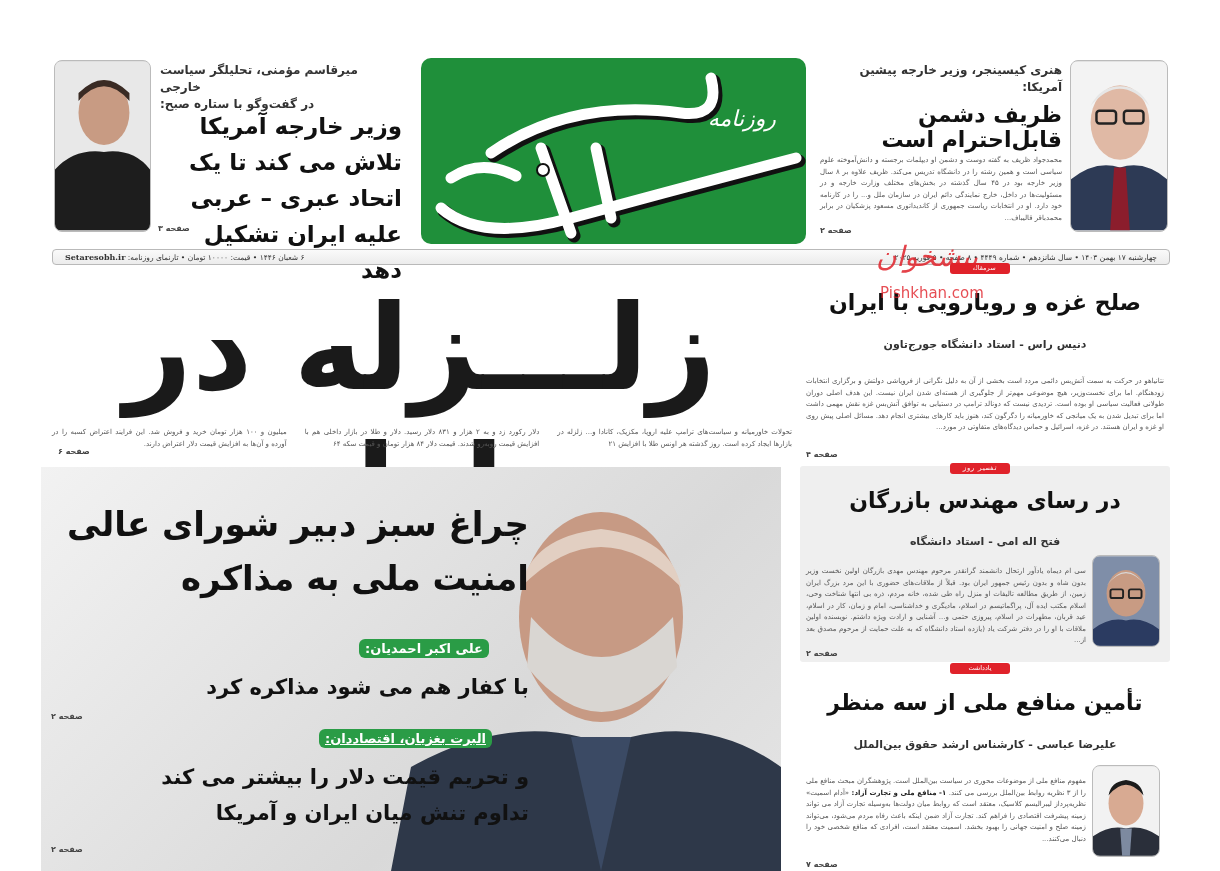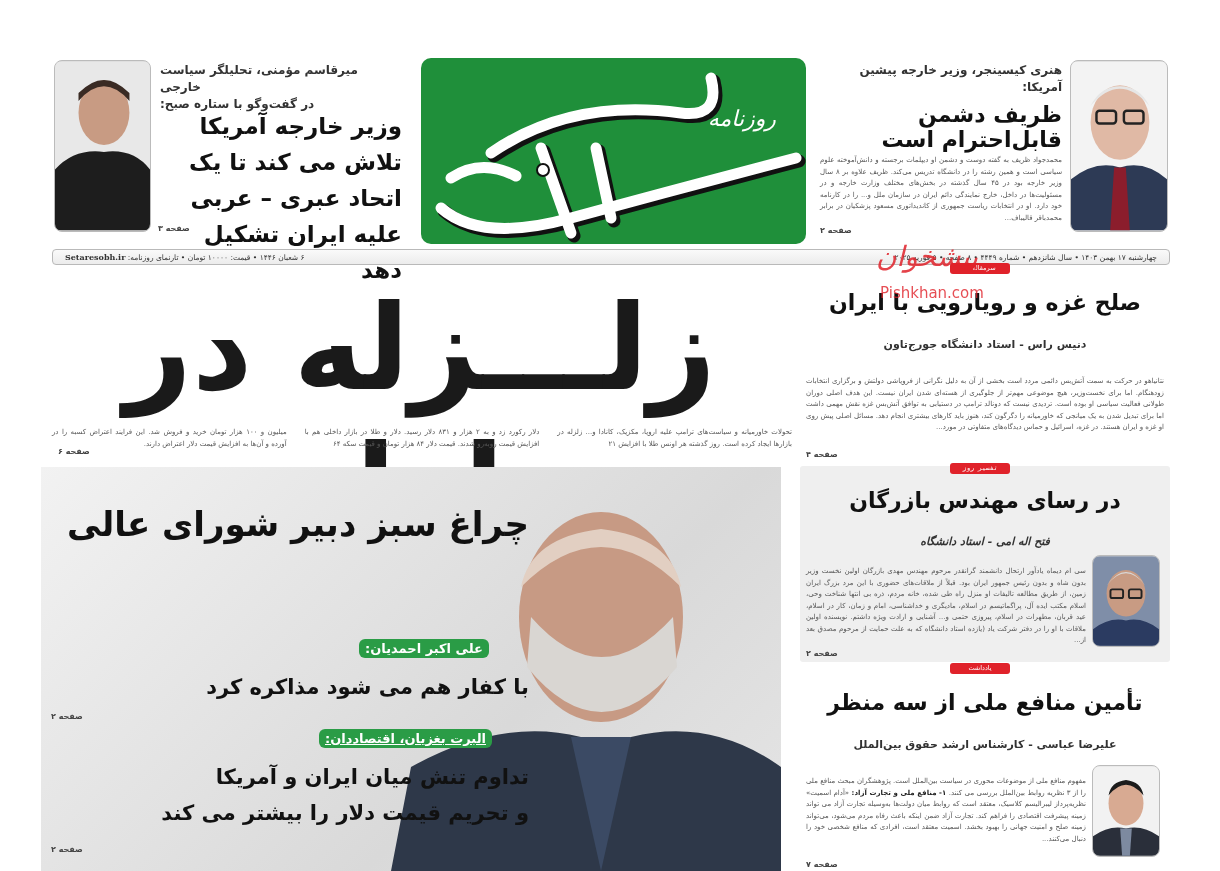--- a/index.html
+++ b/index.html
@@ -118,21 +118,21 @@
 
 <div class="tag" style="left:950px; top:263px;padding-left:8px;">سرمقاله</div>
 <div class="abs rhead" style="left:800px; top:290px; width:370px;">صلح غزه و رویارویی با ایران</div>
 <div class="abs rsub" style="left:800px; top:338px; width:370px;">دنیس راس - استاد دانشگاه جورج‌تاون</div>
 <div class="abs body-s" style="left:806px; top:376px; width:358px;">نتانیاهو در حرکت به سمت آتش‌بس دائمی مردد است بخشی از آن به دلیل نگرانی از فروپاشی دولتش و برگزاری انتخابات زودهنگام. اما برای نخست‌وزیر، هیچ موضوعی مهم‌تر از جلوگیری از هسته‌ای شدن ایران نیست. این هدف اصلی دوران طولانی فعالیت سیاسی او بوده است. تردیدی نیست که دونالد ترامپ در دستیابی به توافق آتش‌بس غزه نقش مهمی داشت اما برای تبدیل شدن به یک میانجی که خاورمیانه را دگرگون کند، هنوز باید کارهای بیشتری انجام دهد. مسائل اصلی پیش روی او غزه و ایران هستند. در غزه، اسرائیل و حماس دیدگاه‌های متفاوتی در مورد...</div>
 <div class="abs page-ref" style="left:806px; top:450px;">صفحه ۴</div>
 
 <div class="box-grey"></div>
 <div class="tag" style="left:950px; top:463px;font-family:Liberation Mono, monospace;">تفسیر روز</div>
 <div class="abs rhead" style="left:800px; top:488px; width:370px;">در رسای مهندس بازرگان</div>
-<div class="abs rsub" style="left:800px; top:535px; width:370px;font-style:italic;">فتح اله امی - استاد دانشگاه</div>
+<div class="abs rsub" style="left:800px; top:535px; width:370px;">فتح اله امی - استاد دانشگاه</div>
 <div class="photo" style="left:1092px; top:555px; width:68px; height:92px;">
   <svg viewBox="0 0 68 92">
     <rect width="68" height="92" fill="#7f8ea8"></rect>
     <ellipse cx="34" cy="38" rx="20" ry="24" fill="#c89b83"></ellipse>
     <path d="M14 30 Q34 5 54 30 Q44 16 34 16 Q24 16 14 30Z" fill="#d8d8d8"></path>
     <rect x="18" y="34" width="13" height="9" rx="2" fill="none" stroke="#222" stroke-width="2"></rect>
     <rect x="37" y="34" width="13" height="9" rx="2" fill="none" stroke="#222" stroke-width="2"></rect>
     <path d="M0 92 L0 75 Q17 62 34 66 Q51 62 68 75 L68 92Z" fill="#2b3b61"></path>
   </svg>
 </div>
@@ -161,26 +161,27 @@
 <div class="feature">
   <svg width="410" height="404" viewBox="0 0 410 404" style="position:absolute; left:340px; top:0;">
     <ellipse cx="220" cy="150" rx="82" ry="105" fill="#c79a84"></ellipse>
     <path d="M140 120 Q220 40 300 120 Q290 70 220 62 Q150 70 140 120Z" fill="#e2cfc2"></path>
     <path d="M146 200 Q220 290 296 200 L292 150 Q220 230 150 150Z" fill="#d9d6d2"></path>
     <path d="M10 404 L30 300 Q120 250 200 270 L220 280 L250 270 Q330 250 400 300 L410 404Z" fill="#2e3849"></path>
     <path d="M190 270 L220 404 L250 270Z" fill="#3b4a64"></path>
   </svg>
   <div class="feat-head">
     <div>چراغ سبز دبیر شورای عالی</div>
+    <div>امنیت ملی به مذاکره</div>
   </div>
   <div class="green-label" style="right:auto; left:318px; top:172px;">علی اکبر احمدیان:</div>
   <div class="feat-sub" style="left:30px; top:202px; width:458px; text-align:right;">با کفار هم می شود مذاکره کرد</div>
   <div class="abs page-ref" style="left:10px; top:245px;">صفحه ۲</div>
   <div class="green-label" style="left:278px; top:262px;text-decoration:underline;">البرت بغزیان، اقتصاددان:</div>
   <div class="feat-sub" style="left:30px; top:292px; width:458px; text-align:right;">
+    <div>و تحریم قیمت دلار را بیشتر می کند</div>
     <div>تداوم تنش میان ایران و آمریکا</div>
-    <div>و تحریم قیمت دلار را بیشتر می کند</div>
   </div>
   <div class="abs page-ref" style="left:10px; top:378px;">صفحه ۲</div>
 </div>
 
 <div class="watermark">پیشخوان</div>
 <div class="watermark2" style="direction:ltr;">Pishkhan.com</div>
 
 </body></html>

